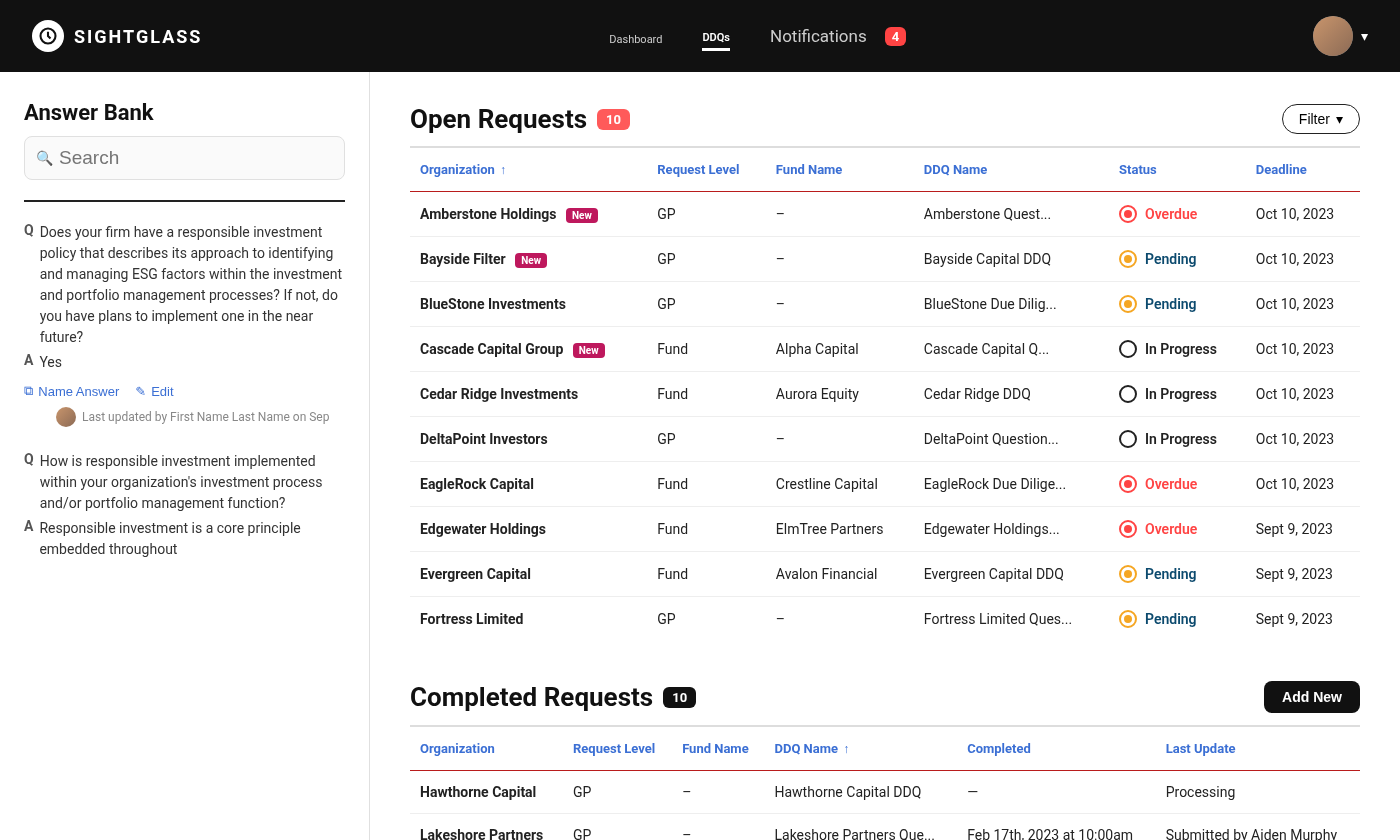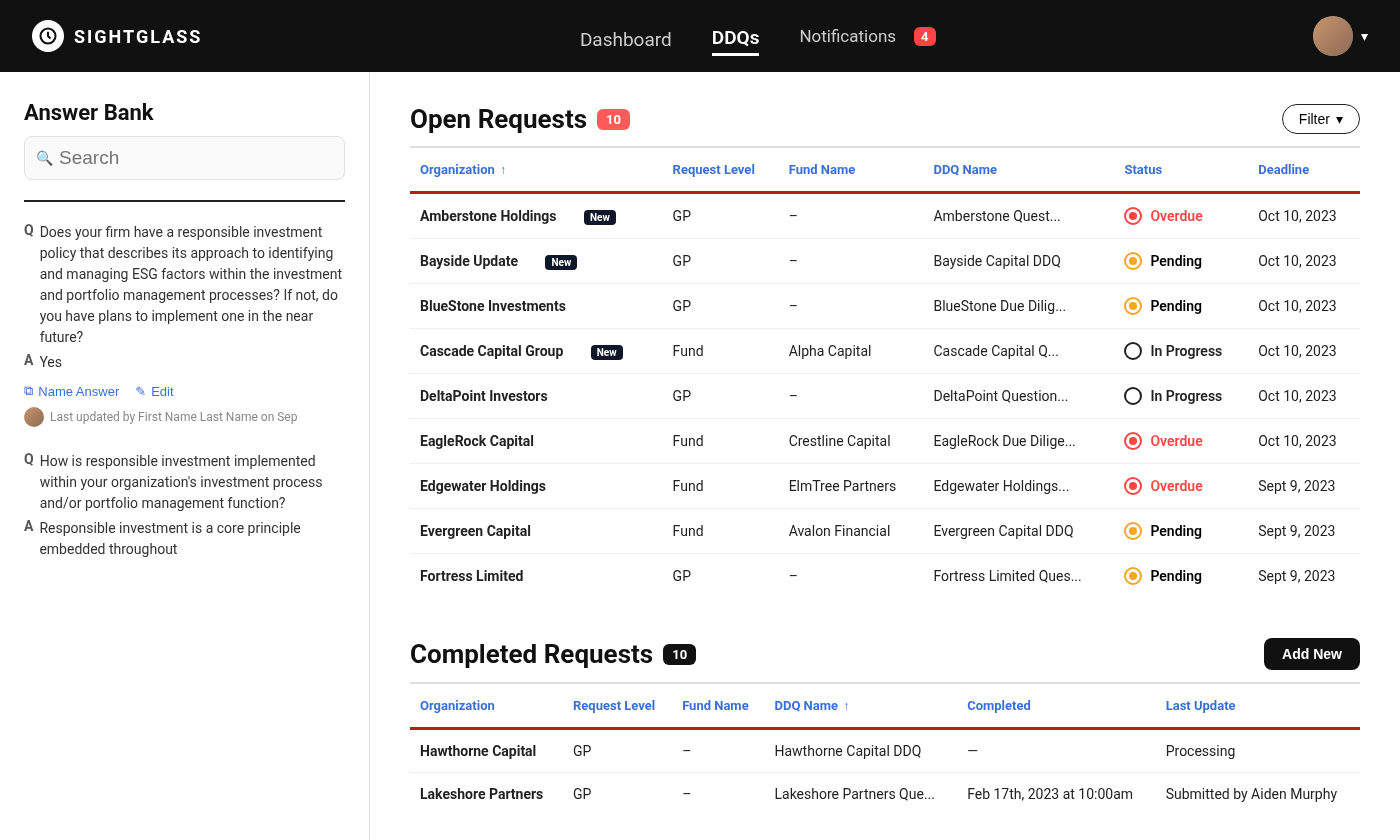--- a/index.html
+++ b/index.html
@@ -35,21 +35,21 @@
       font-weight: 700;
       letter-spacing: 2px;
       color: #fff;
     }
     .header-nav {
       display: flex;
       align-items: center;
       gap: 40px;
     }
     .nav-item {
-      font-size: 19px;
+      font-size: 11px;
       color: #ccc;
       cursor: pointer;
       padding: 4px 0;
       text-decoration: none;
       margin-top: 6px;
     }
     .nav-item.active {
       color: #fff;
       font-weight: 600;
       border-bottom: 3px solid #fff;
@@ -171,20 +171,21 @@
       border: none;
       padding: 0;
     }
     .qa-updated {
       display: flex;
       align-items: center;
       gap: 6px;
       font-size: 12px;
       color: #888;
       margin-top: 8px;
+      margin-left: 32px;
     }
     .qa-avatar-small {
       width: 20px; height: 20px;
       border-radius: 50%;
       background: linear-gradient(135deg, #c9956c, #8b6a55);
     }
 
     
     .main {
       margin-left: 370px;
@@ -257,44 +258,44 @@
       width: 100%;
       border-collapse: collapse;
       font-size: 14px;
     }
     .table-wrap th {
       text-align: left;
       padding: 14px 10px;
       font-size: 13px;
       font-weight: 700;
       color: #3b6fd4;
-      border-bottom: 3px solid #b91c1c;
+      border-bottom: 1px solid #b91c1c;
       cursor: pointer;
       white-space: nowrap;
     }
     .table-wrap td {
       padding: 13px 10px;
       border-bottom: 1px solid #eee;
       color: #222;
       font-size: 14px;
     }
     .table-wrap tr:last-child td {
       border-bottom: none;
     }
     .org-name {
       font-weight: 700;
     }
     .org-badge-new {
-      background: #0f172a;
+      background: #be185d;
       color: #fff;
       font-size: 10px;
       font-weight: 700;
       border-radius: 4px;
       padding: 2px 6px;
-      margin-left: 24px;
+      margin-left: 6px;
     }
     .status-cell {
       display: flex;
       align-items: center;
       gap: 8px;
     }
     .status-circle-overdue {
       width: 18px; height: 18px;
       border-radius: 50%;
       border: 2px solid #ff4444;
@@ -321,21 +322,21 @@
       background: #f5a623;
     }
     .status-circle-inprogress {
       width: 18px; height: 18px;
       border-radius: 50%;
       border: 2px solid #222;
       background: #fff;
       display: inline-flex; align-items: center; justify-content: center;
     }
     .status-overdue { color: #ff4444; font-weight: 600; }
-    .status-pending { color: #000000; font-weight: 600; }
+    .status-pending { color: #0c4a6e; font-weight: 600; }
     .status-inprogress { color: #222; font-weight: 600; }
 
     .section-gap { margin-top: 40px; }
     .sort-arrow { font-size: 12px; color: #3b6fd4; margin-left: 2px; }
   </style>
 </head>
 <body>
 
 <header class="header">
   <div class="header-logo">
@@ -447,21 +448,21 @@
     <td>
       <div class="status-cell">
         <div class="status-circle-overdue"></div>
         <span class="status-overdue">Overdue</span>
       </div>
     </td>
     <td>Oct 10, 2023</td>
   </tr>
           <tr>
     <td>
-      <span class="org-name">Bayside Update</span>
+      <span class="org-name">Bayside Filter</span>
       <span class="org-badge-new">New</span>
     </td>
     <td>GP</td>
     <td>–</td>
     <td>Bayside Capital DDQ</td>
     <td>
       <div class="status-cell">
         <div class="status-circle-pending"></div>
         <span class="status-pending">Pending</span>
       </div>
@@ -485,20 +486,36 @@
     <td>Oct 10, 2023</td>
   </tr>
           <tr>
     <td>
       <span class="org-name">Cascade Capital Group</span>
       <span class="org-badge-new">New</span>
     </td>
     <td>Fund</td>
     <td>Alpha Capital</td>
     <td>Cascade Capital Q...</td>
+    <td>
+      <div class="status-cell">
+        <div class="status-circle-inprogress"></div>
+        <span class="status-inprogress">In Progress</span>
+      </div>
+    </td>
+    <td>Oct 10, 2023</td>
+  </tr>
+          <tr>
+    <td>
+      <span class="org-name">Cedar Ridge Investments</span>
+      
+    </td>
+    <td>Fund</td>
+    <td>Aurora Equity</td>
+    <td>Cedar Ridge DDQ</td>
     <td>
       <div class="status-cell">
         <div class="status-circle-inprogress"></div>
         <span class="status-inprogress">In Progress</span>
       </div>
     </td>
     <td>Oct 10, 2023</td>
   </tr>
           <tr>
     <td>

